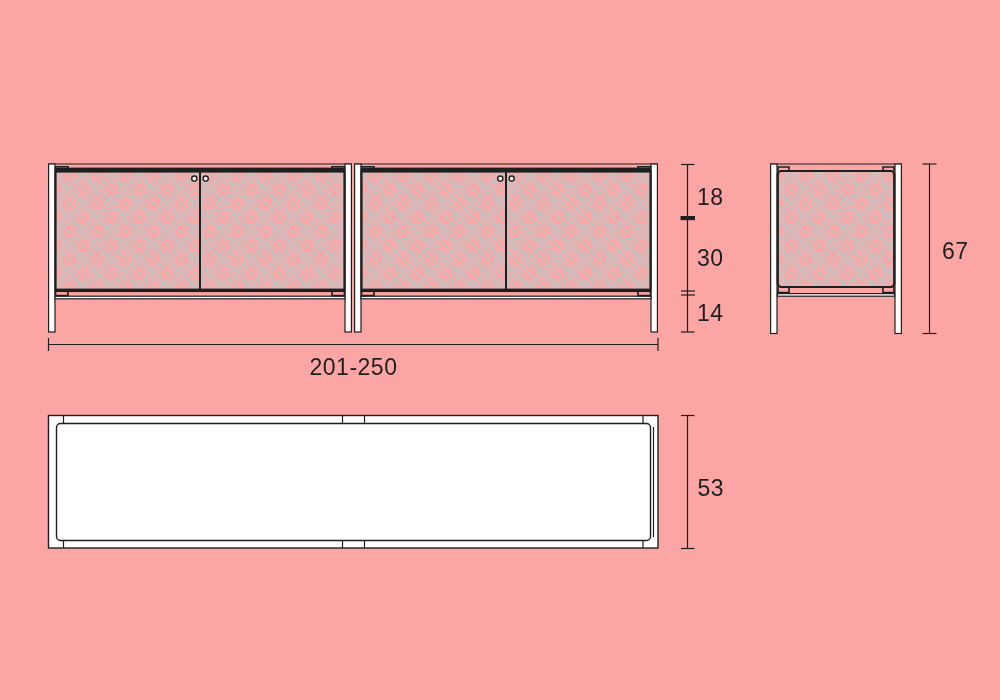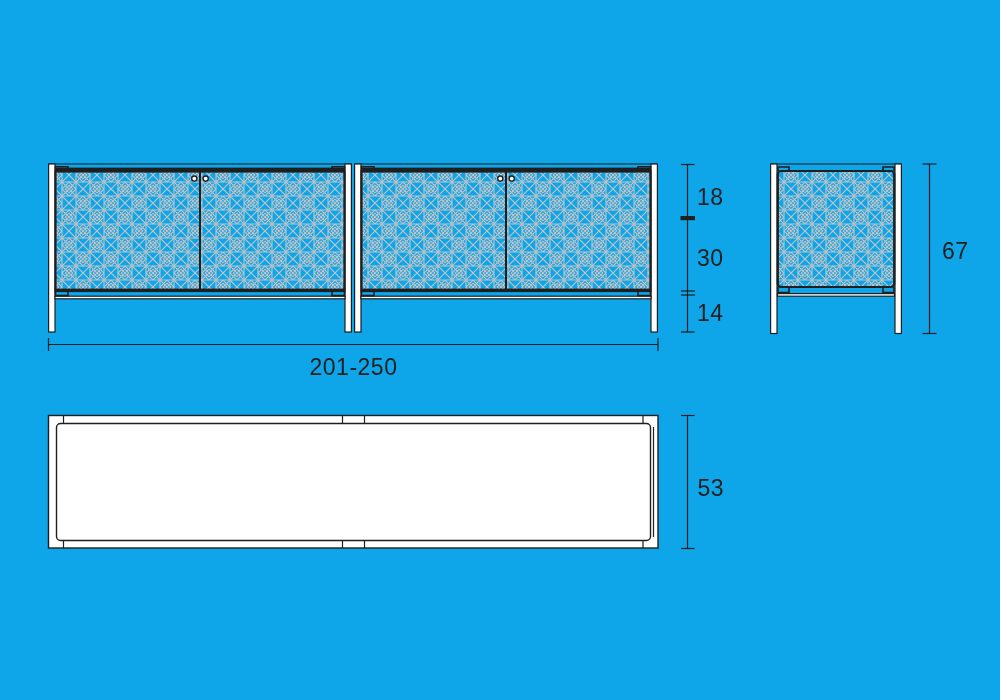--- a/index.html
+++ b/index.html
@@ -1,16 +1,16 @@
 <!DOCTYPE html>
 <html><head>
 <meta charset="utf-8">
 <style>
   html,body{margin:0;padding:0;background:#ffffff;}
-  .canvas{position:relative;width:1000px;height:700px;background:#0ea5e9;overflow:hidden;}
+  .canvas{position:relative;width:1000px;height:700px;background:#fca5a5;overflow:hidden;}
   svg{display:block;}
   .thin{fill:#ffffff;stroke:#1f1f1f;stroke-width:1.2;}
   .hair{fill:none;stroke:#1f1f1f;stroke-width:1.2;}
   .fillbar{fill:#1f1f1f;stroke:none;}
   .panel{stroke:#1f1f1f;stroke-width:2.2;}
   .bk{fill:none;stroke:#1f1f1f;stroke-width:1.6;}
   .split{stroke:#1f1f1f;stroke-width:2;}
   .knob{fill:#ffffff;stroke:#1f1f1f;stroke-width:1.4;}
   .dimline{fill:none;stroke:#1f1f1f;stroke-width:1.2;}
   .dimtext{font-family:"Liberation Sans","DejaVu Sans",sans-serif;font-size:23px;fill:#1f1f1f;letter-spacing:0.5px;}

